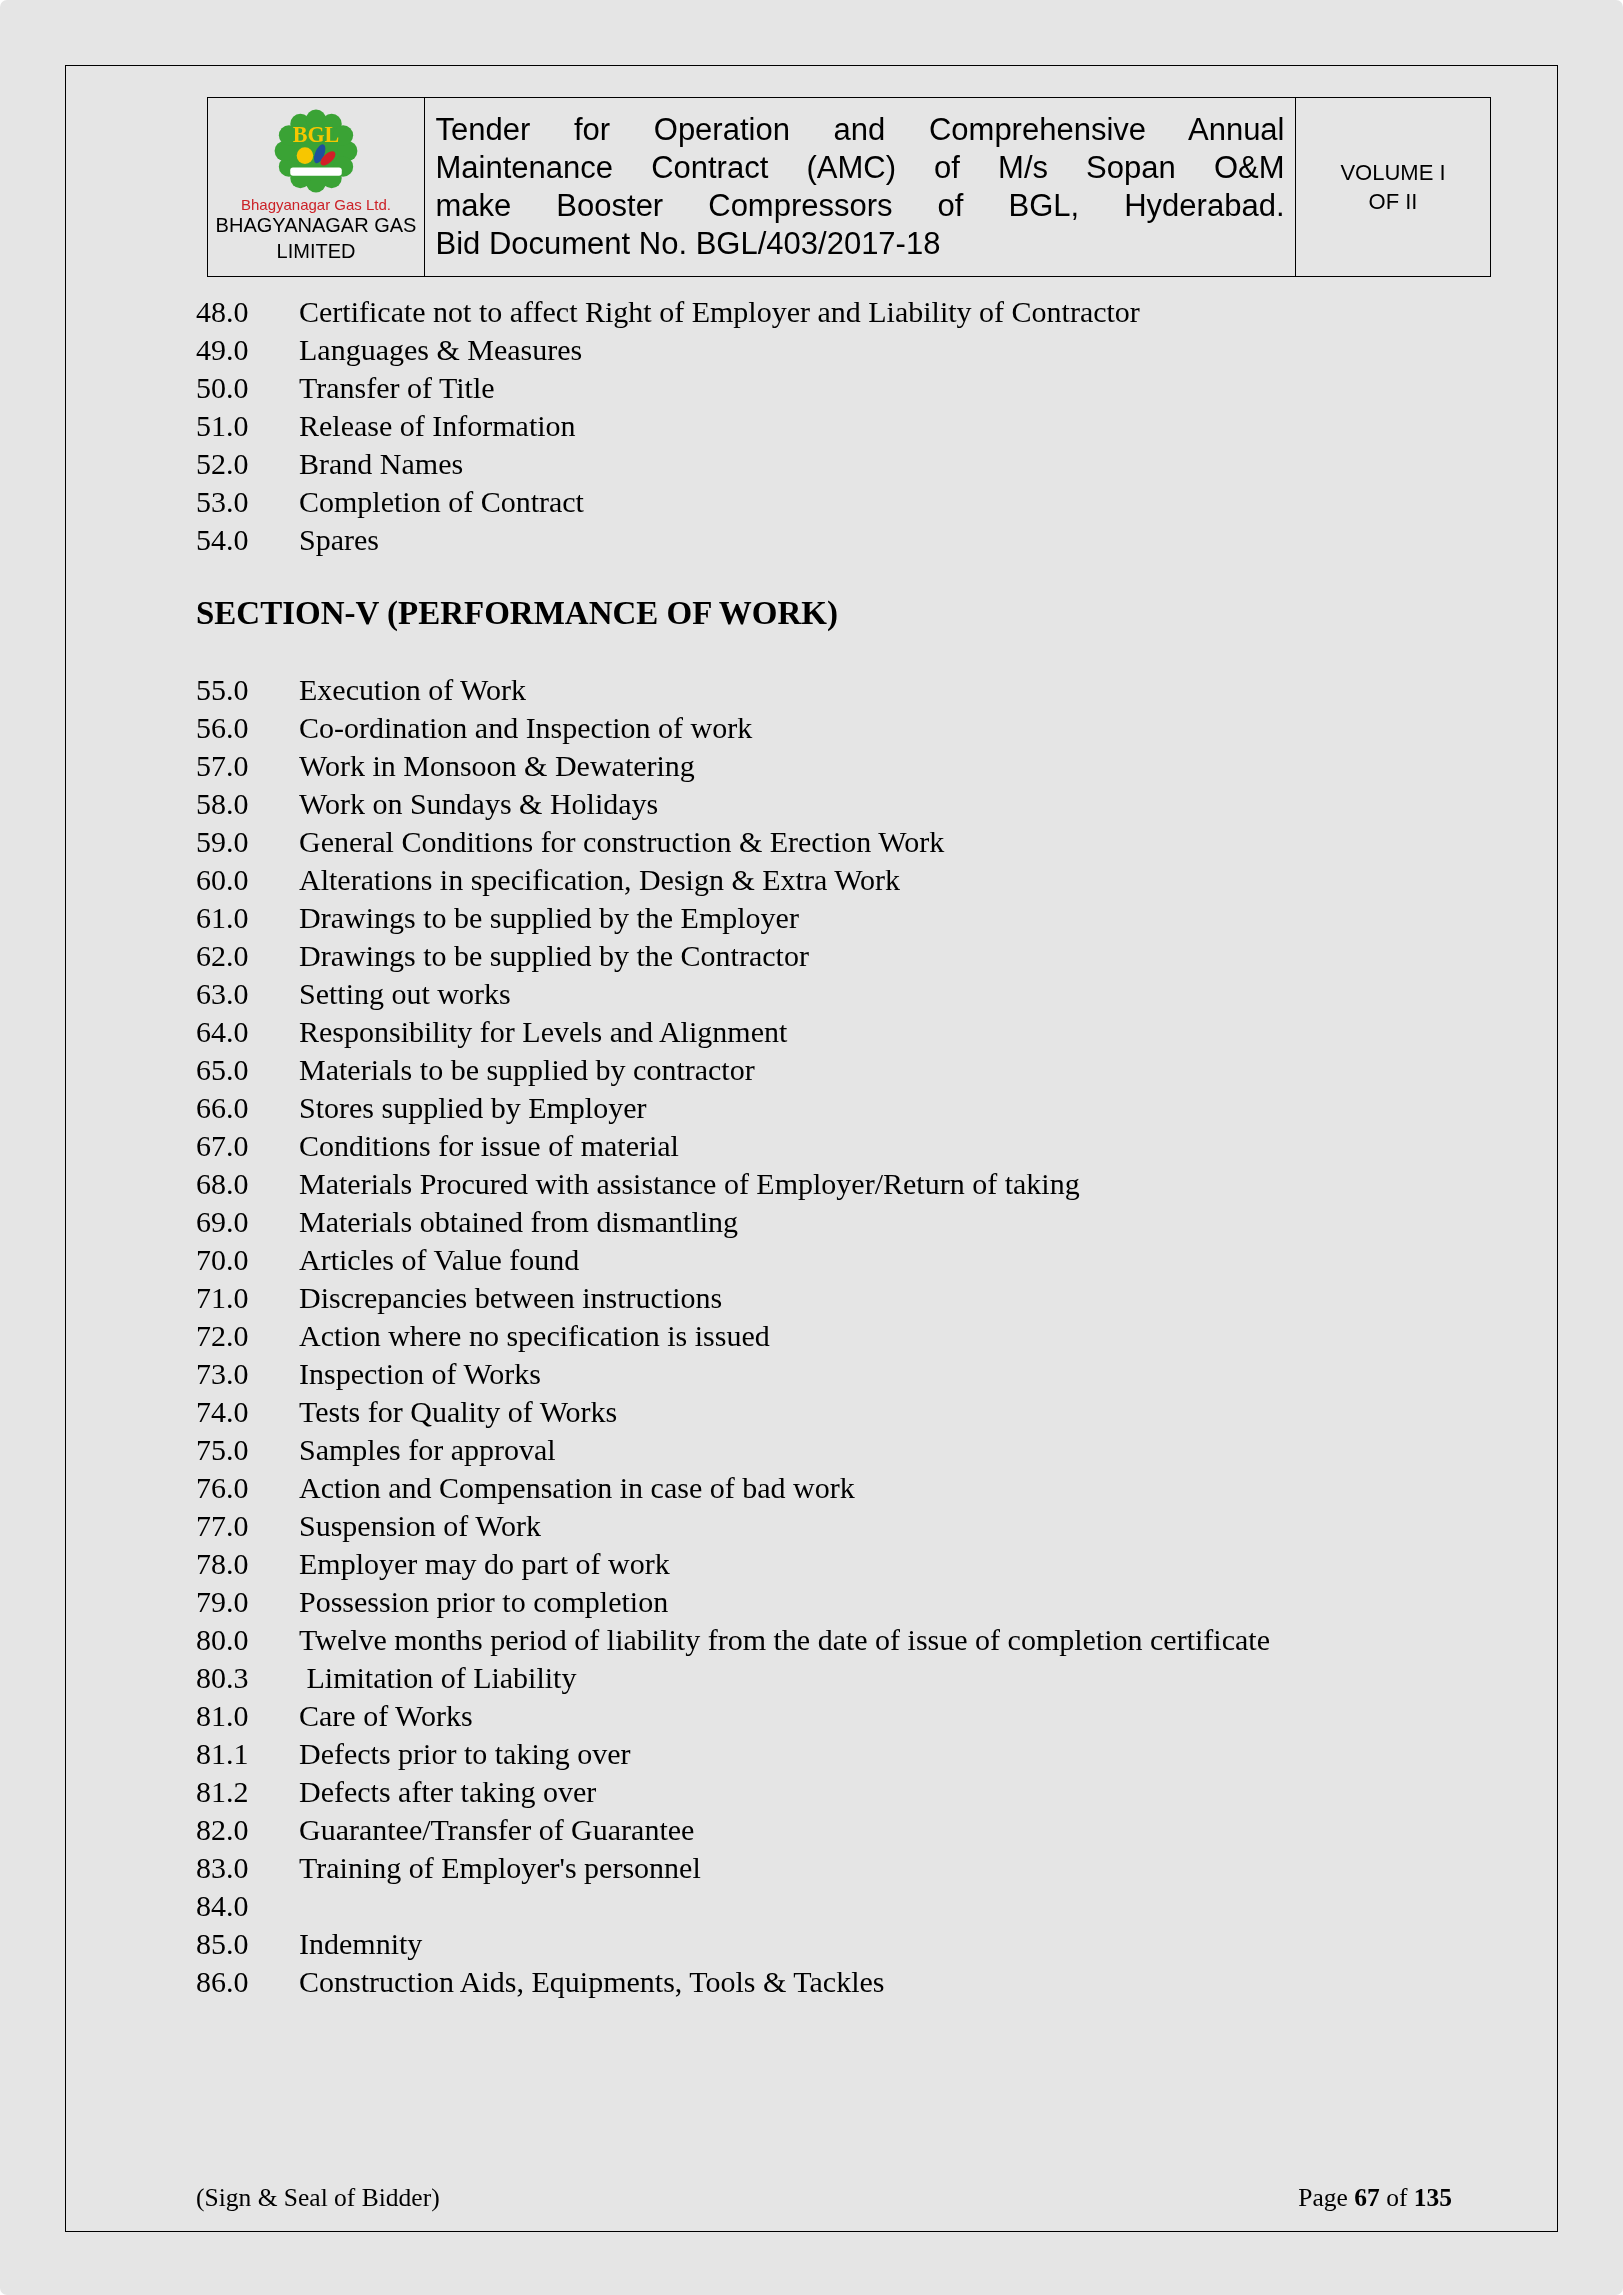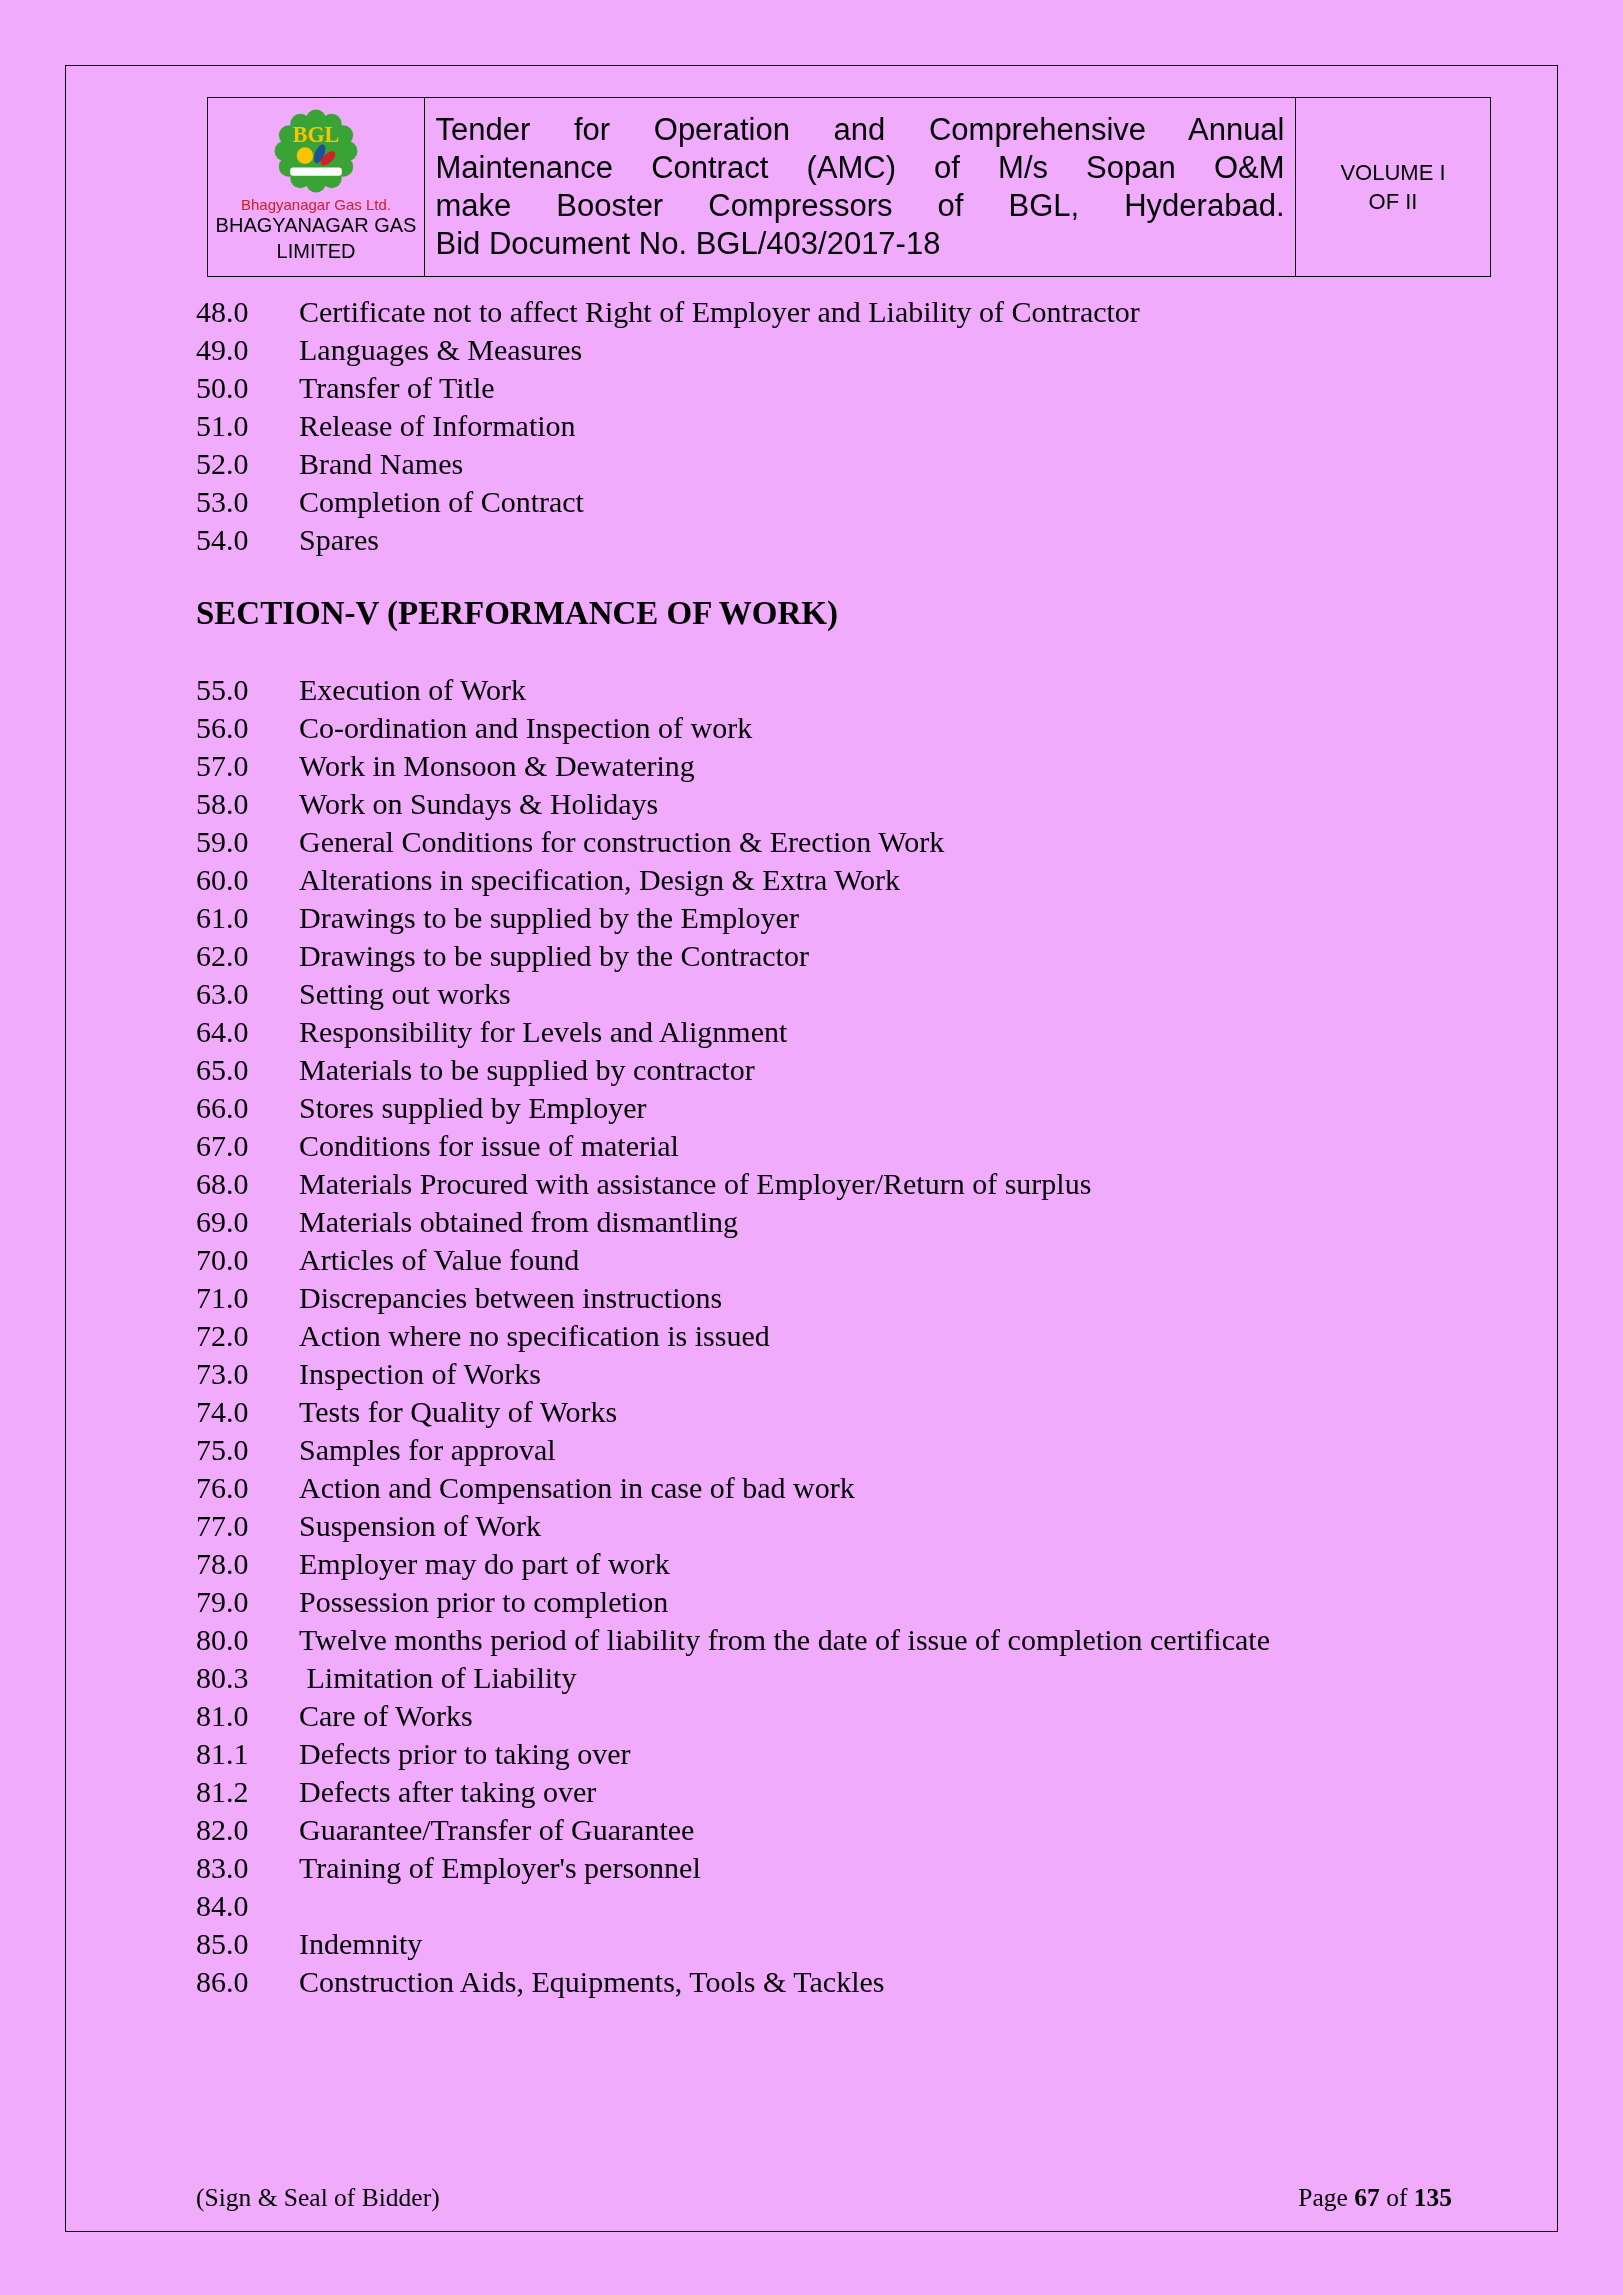--- a/index.html
+++ b/index.html
@@ -2,21 +2,21 @@
 <html style="--logo-green: #3aa335; --logo-yellow: #f7c600; --logo-red: #d22027; --logo-blue: #1f4f9c; --tagline-red: #cc2127;font-size:10.5px"><head>
 <meta charset="utf-8">
 <style>
   * { box-sizing: border-box; margin: 0; padding: 0; }
   html, body {
     width: 1623px; height: 2295px;
     background: #ffffff;
     font-family: "Liberation Serif", serif;
     overflow: hidden;
   }
-  .page { position: relative; width: 1623px; height: 2295px; background: #f0abfc; }
+  .page { position: relative; width: 1623px; height: 2295px; background: #e5e5e5; border-radius: 7px; }
 
   .border-box {
     position: absolute; left: 65px; top: 65px;
     width: 1493px; height: 2167px;
     border: 1.3px solid #000;
   }
 
   
   .header-table {
     display: flex; align-items: stretch;
@@ -223,21 +223,21 @@
     <span class="toc-title">Stores supplied by Employer</span>
   </div>
 
   <div class="toc-row">
     <span class="toc-num">67.0</span>
     <span class="toc-title">Conditions for issue of material</span>
   </div>
 
   <div class="toc-row">
     <span class="toc-num">68.0</span>
-    <span class="toc-title">Materials Procured with assistance of Employer/Return of surplus</span>
+    <span class="toc-title">Materials Procured with assistance of Employer/Return of taking</span>
   </div>
 
   <div class="toc-row">
     <span class="toc-num">69.0</span>
     <span class="toc-title">Materials obtained from dismantling</span>
   </div>
 
   <div class="toc-row">
     <span class="toc-num">70.0</span>
     <span class="toc-title">Articles of Value found</span>

